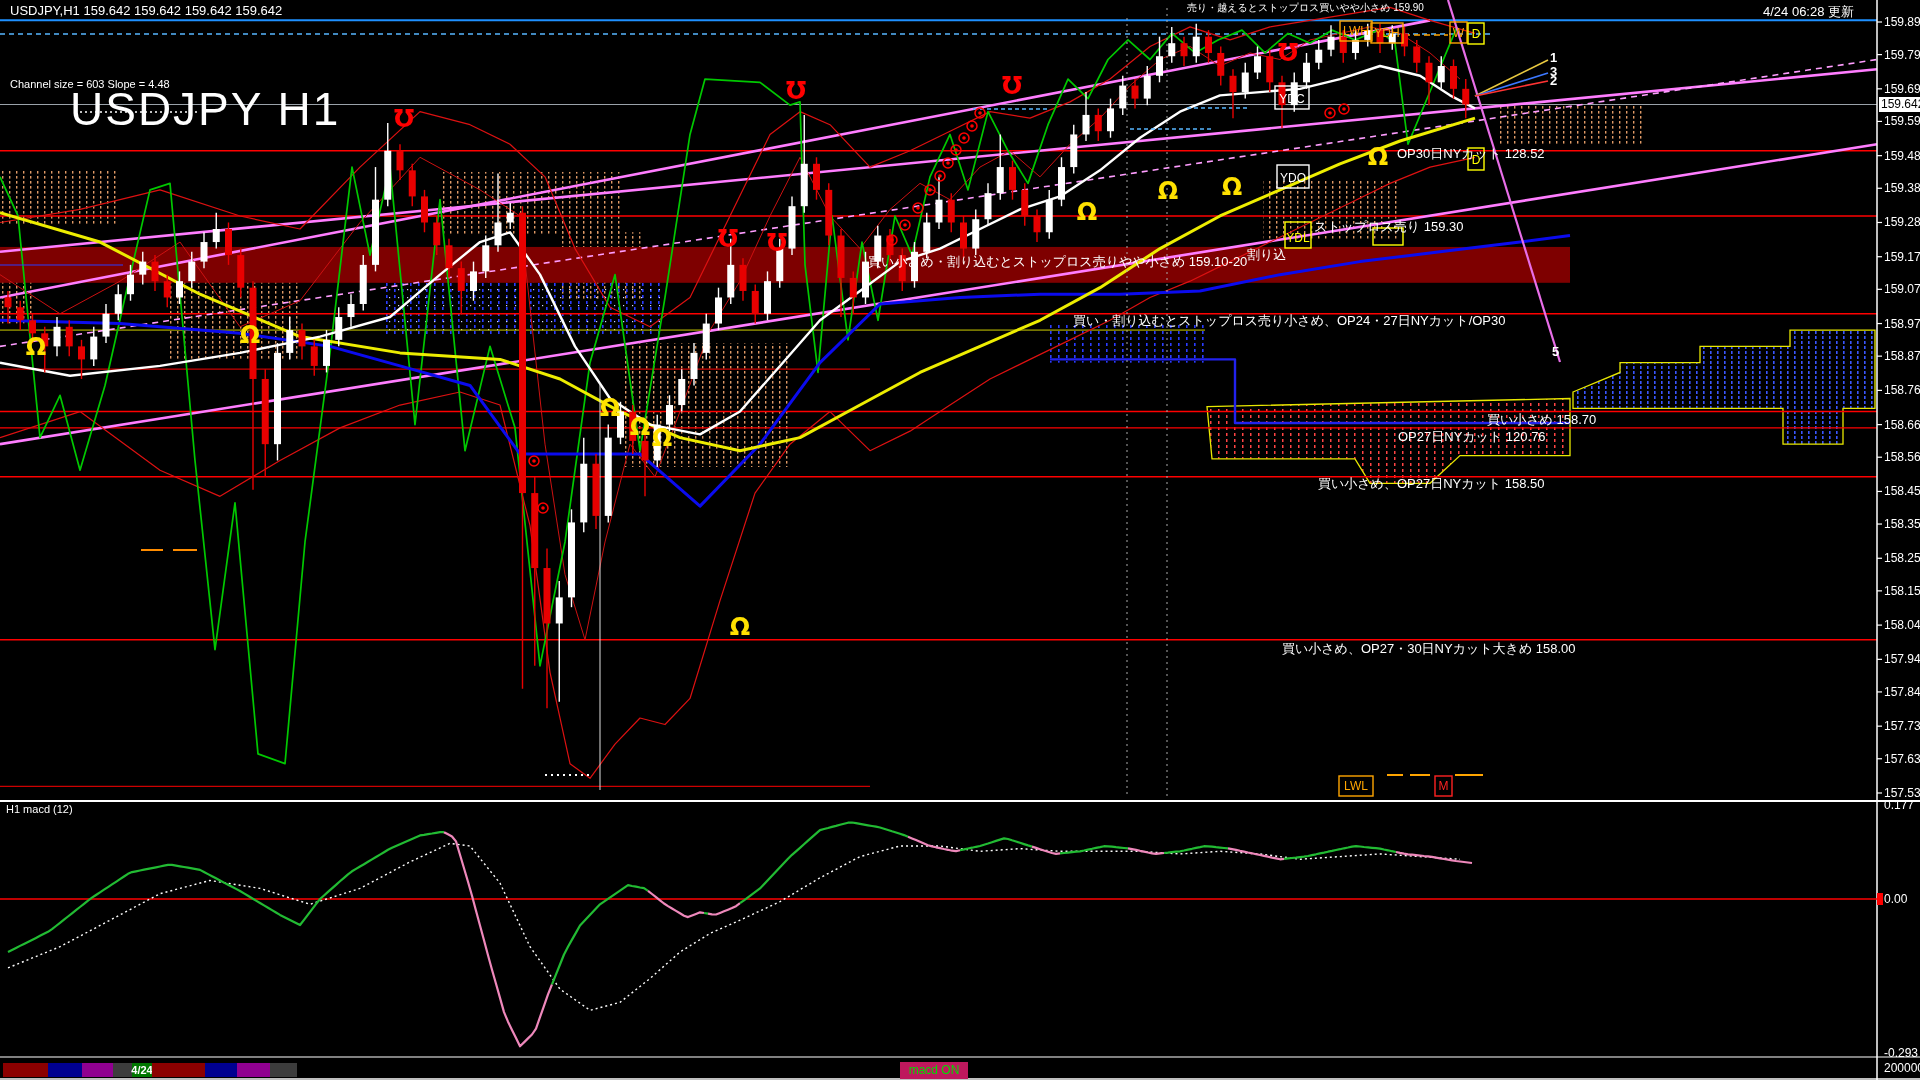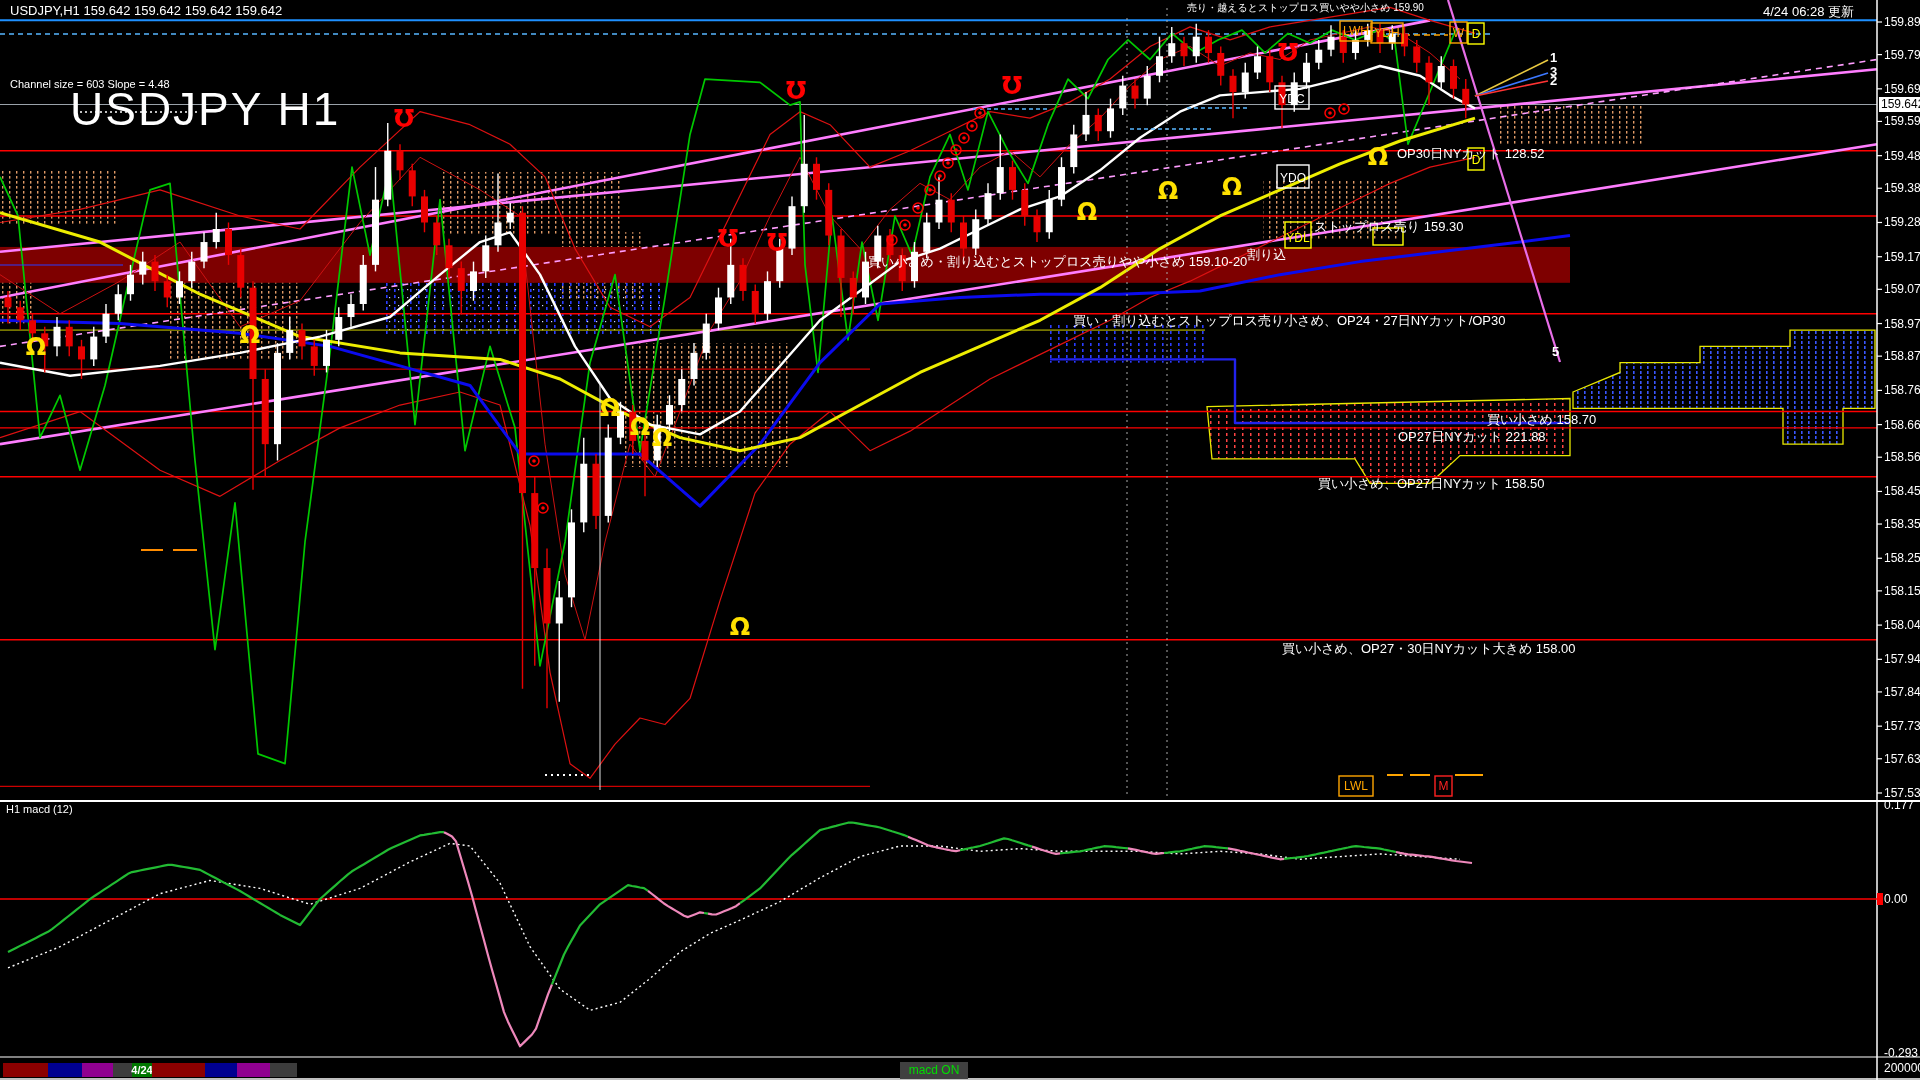--- a/index.html
+++ b/index.html
@@ -9,21 +9,21 @@
   .ann{position:absolute;color:#fff;font-size:13px;white-space:nowrap;line-height:14px;}
   .axis-label{position:absolute;left:1884px;color:#fff;font-size:12px;white-space:nowrap;}
   #title-bar-text{position:absolute;left:10px;top:3px;font-size:13px;color:#fff;}
   #top-annotation{position:absolute;left:1187px;top:1px;font-size:10px;color:#fff;white-space:nowrap;}
   #update-time{position:absolute;left:1763px;top:3px;font-size:13px;color:#fff;}
   #channel-info{position:absolute;left:10px;top:78px;font-size:11px;color:#fff;}
   #watermark{position:absolute;left:70px;top:82px;font-size:46px;color:#fff;letter-spacing:2px;}
   #macd-title{position:absolute;left:6px;top:803px;font-size:11px;color:#fff;}
   #current-price-box{position:absolute;left:1879px;top:97px;background:#fff;color:#000;
        font-size:12px;padding:0 2px;line-height:15px;}
-  #macd-on{position:absolute;left:900px;top:1062px;width:68px;height:17px;background:#404040;
+  #macd-on{position:absolute;left:900px;top:1062px;width:68px;height:17px;background:#be185d;
        color:#00dd00;font-size:12px;text-align:center;line-height:17px;}
   .fanlab{position:absolute;color:#fff;font-size:13px;font-weight:bold;}
   .hotzone{position:absolute;}
 </style>
 </head>
 <body>
 
 <div id="app">
   <svg id="chart-svg" width="1920" height="1080">
       <defs>
@@ -478,21 +478,21 @@
   <div id="macd-on">macd ON</div>
   <div id="current-price-box">159.642</div>
 
   <div id="annotations-layer">
       <div class="ann" style="left: 1397px; top: 147px;">OP30日NYカット 128.52</div>
       <div class="ann" style="left: 1247px; top: 220px; margin-top: 28px;">割り込</div>
       <div class="ann" style="left: 1314px; top: 220px;">ストップロス売り 159.30</div>
       <div class="ann" style="left: 868px; top: 255px;">買い小さめ・割り込むとストップロス売りやや小さめ 159.10-20</div>
       <div class="ann" style="left: 1073px; top: 314px; text-align: center;">買い・割り込むとストップロス売り小さめ、OP24・27日NYカット/OP30</div>
       <div class="ann" style="left: 1487px; top: 413px;">買い小さめ 158.70</div>
-      <div class="ann" style="left: 1398px; top: 430px;">OP27日NYカット 221.88</div>
+      <div class="ann" style="left: 1398px; top: 430px;">OP27日NYカット 120.76</div>
       <div class="ann" style="left: 1318px; top: 477px;">買い小さめ、OP27日NYカット 158.50</div>
       <div class="ann" style="left: 1282px; top: 642px;">買い小さめ、OP27・30日NYカット大きめ 158.00</div>
       <div class="fanlab" style="left: 1550px; top: 50px;">1</div>
       <div class="fanlab" style="left: 1550px; top: 64px;">3</div>
       <div class="fanlab" style="left: 1550px; top: 73px;">2</div>
       <div class="fanlab" style="left: 1552px; top: 344px;">5</div>
     </div>
   <div id="axis-labels-layer">
       <div class="axis-label" style="top: 15px;">159.895</div>
       <div class="axis-label" style="top: 47.6px;">159.795</div>

